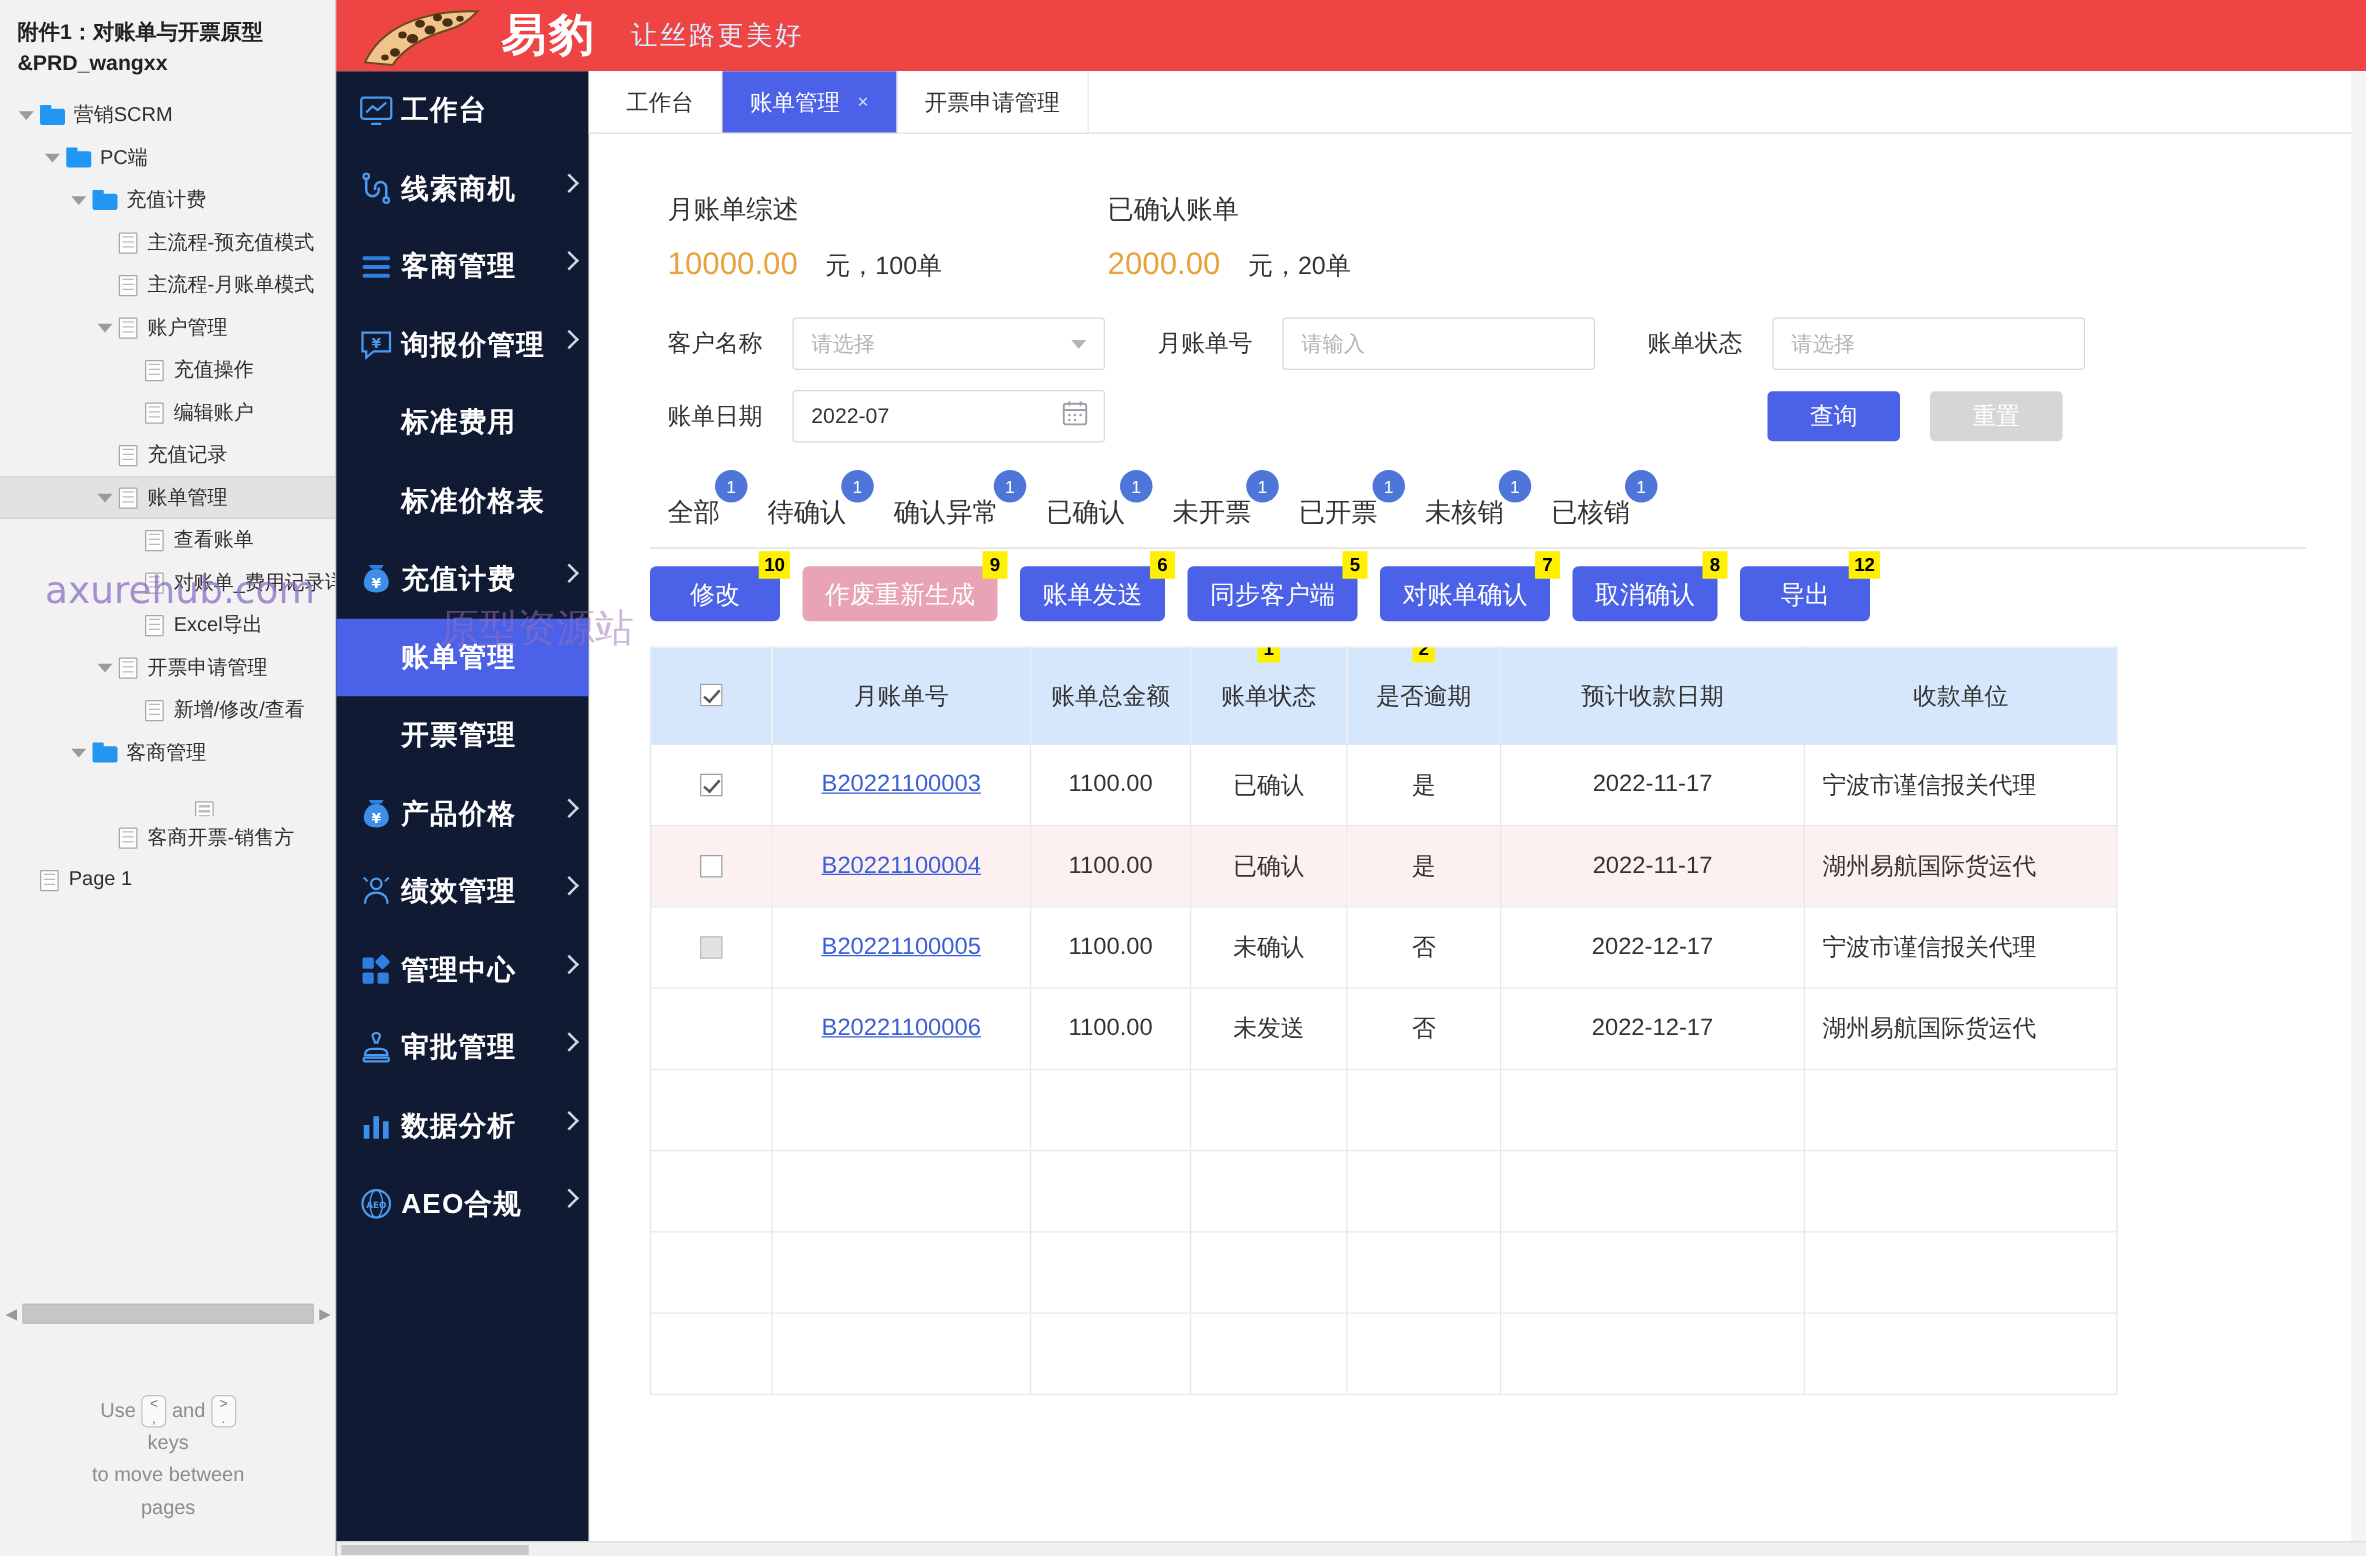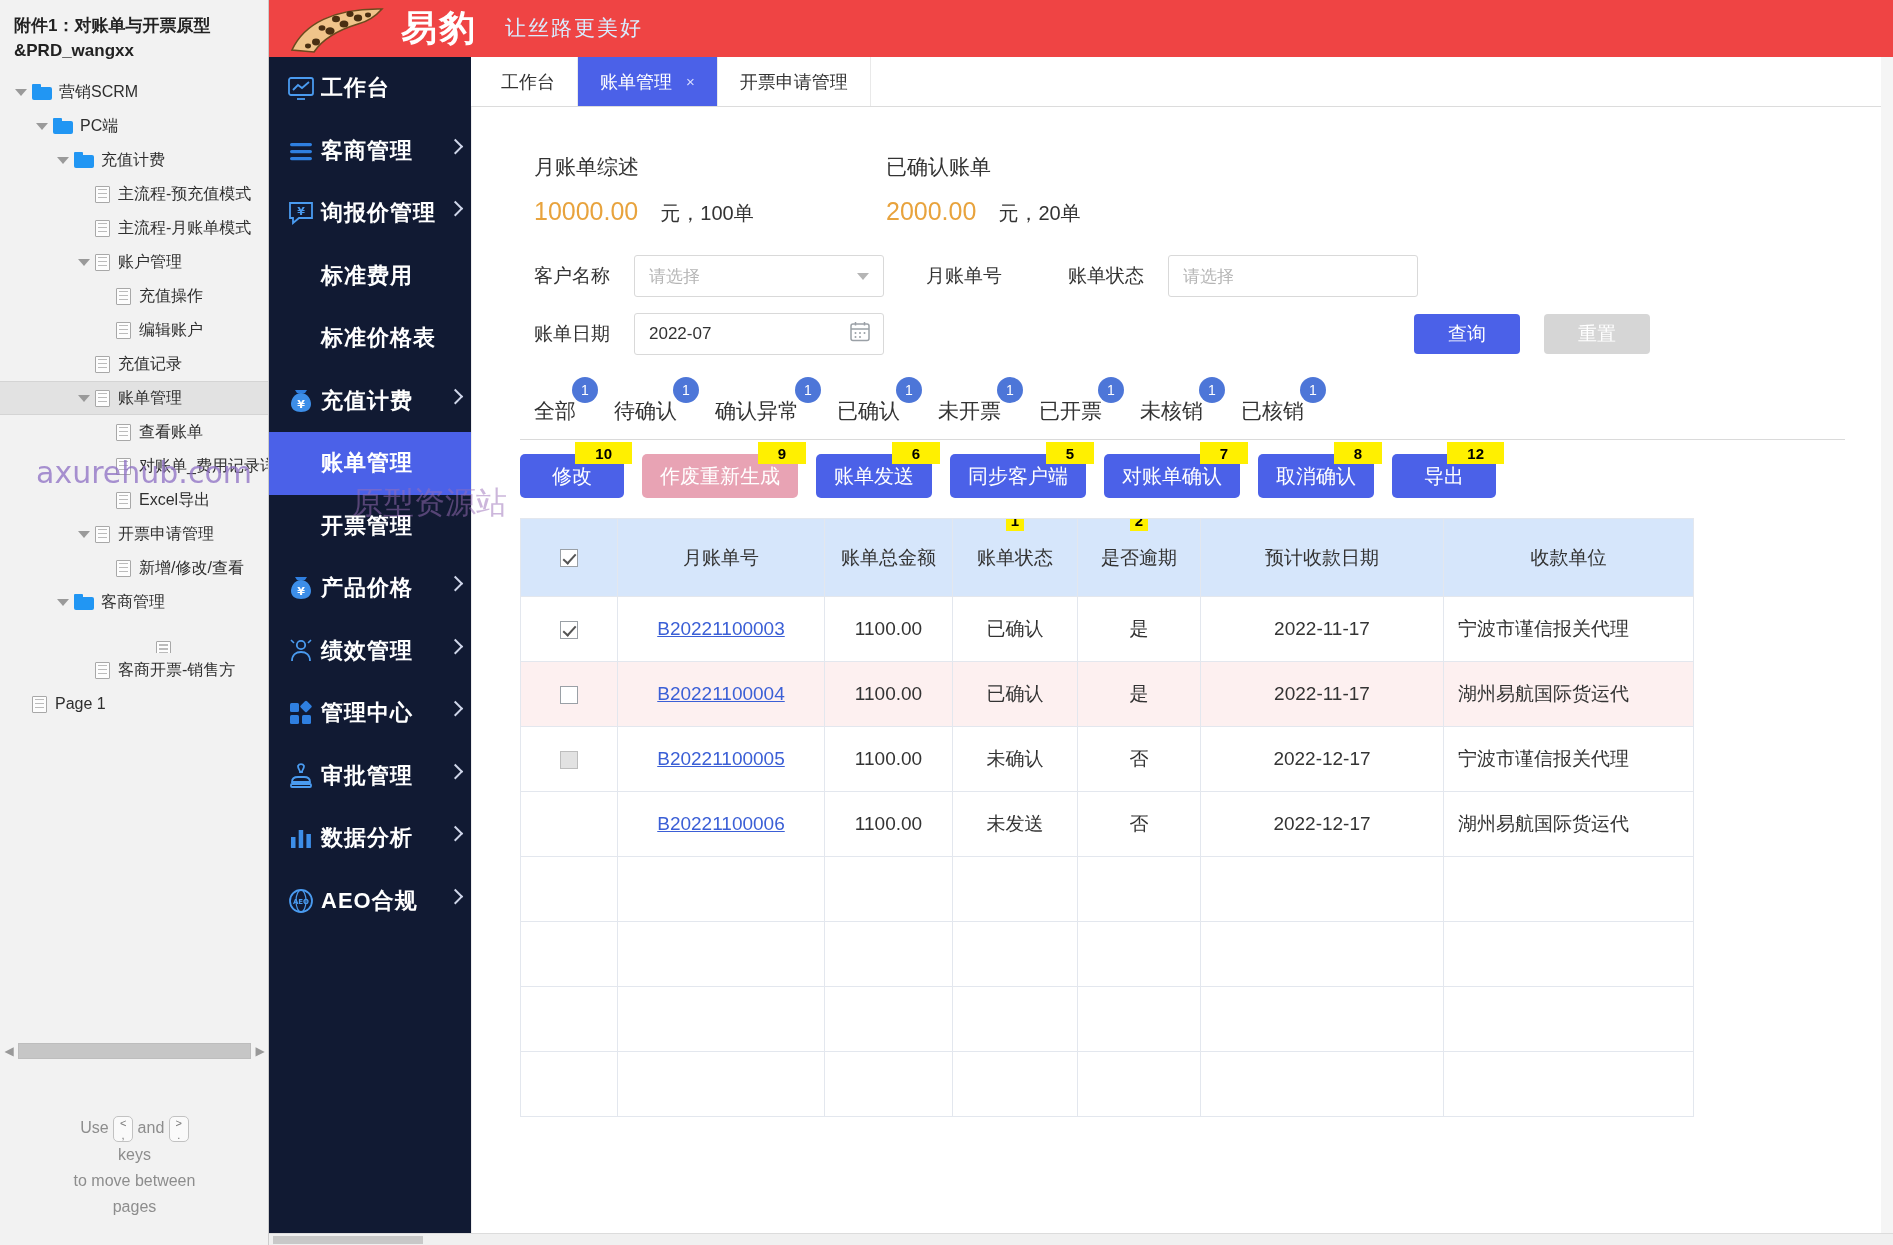--- a/index.html
+++ b/index.html
@@ -183,21 +183,21 @@
   .abtn-wrap { position: relative; margin-right: 18px; }
   .abtn {
     height: 44px; min-width: 104px; padding: 0 18px; border-radius: 5px;
     background:#4b61e8; color:#fff; font-size: 20px;
     display:flex; align-items:center; justify-content:center; cursor: default;
   }
   .abtn.pink { background:#e8a3b4; color: #ffffff; }
   .tag {
     position:absolute; right: -8px; top: -12px; min-width: 20px; height: 22px;
     background:#fff000; color:#000; font-size: 15px; font-weight:bold;
-    display:flex; align-items:center; justify-content:center; padding: 0 20px;
+    display:flex; align-items:center; justify-content:center; padding: 0 4px;
   }
 
   
   .tablewrap { margin: 20px 0 0 48px; width: 1380px; overflow: hidden; }
   table.grid { border-collapse: collapse; table-layout: fixed; }
   table.grid th, table.grid td {
     border: 1px solid #e3e7ee; font-size: 19px; color:#333; text-align:center;
     height: 65px; padding: 0 6px; font-weight: normal; white-space: nowrap; overflow:hidden;
   }
   table.grid thead th { background:#d6e6fb; height: 78px; position: relative; }
@@ -398,20 +398,32 @@
             <rect x="2" y="4" width="24" height="17" rx="2" fill="none" stroke="#4a9bf0" stroke-width="1.8"></rect>
             <polyline points="6,16 11,11 15,14 22,8" fill="none" stroke="#4a9bf0" stroke-width="1.8"></polyline>
             <line x1="10" y1="25" x2="18" y2="25" stroke="#4a9bf0" stroke-width="1.8"></line>
           </svg>
         </div>
         <div class="nav-text">工作台</div>
       </div>
       <div class="nav-item">
         <div class="nav-ico">
           <svg width="28" height="28" viewBox="0 0 28 28">
+            <path d="M6 5 v10 a5 5 0 0 0 10 0 v-2" fill="none" stroke="#4a9bf0" stroke-width="2"></path>
+            <path d="M22 22 v-9 a4.5 4.5 0 0 0 -9 0 v2" fill="none" stroke="#4a9bf0" stroke-width="2"></path>
+            <circle cx="6" cy="4" r="2.2" fill="none" stroke="#4a9bf0" stroke-width="1.8"></circle>
+            <circle cx="22" cy="23" r="2.2" fill="none" stroke="#4a9bf0" stroke-width="1.8"></circle>
+          </svg>
+        </div>
+        <div class="nav-text">线索商机</div>
+        <div class="nav-chev"></div>
+      </div>
+      <div class="nav-item">
+        <div class="nav-ico">
+          <svg width="28" height="28" viewBox="0 0 28 28">
             <rect x="3" y="6" width="22" height="3.2" rx="1.6" fill="#2f7fe0"></rect>
             <rect x="3" y="13" width="22" height="3.2" rx="1.6" fill="#2f7fe0"></rect>
             <rect x="3" y="20" width="22" height="3.2" rx="1.6" fill="#2f7fe0"></rect>
           </svg>
         </div>
         <div class="nav-text">客商管理</div>
         <div class="nav-chev"></div>
       </div>
       <div class="nav-item">
         <div class="nav-ico">
@@ -556,20 +568,23 @@
           <div class="frow">
             <div class="fgroup">
               <div class="flabel">客户名称</div>
               <div class="fctl" style="width:250px">
                 <span>请选择</span>
                 <span class="sel-arrow"></span>
               </div>
             </div>
             <div class="fgroup" style="margin-left:42px">
               <div class="flabel">月账单号</div>
+              <div class="fctl value" style="width:250px;color:#b5b5b5">
+                <span>请输入</span>
+              </div>
             </div>
             <div class="fgroup" style="margin-left:42px">
               <div class="flabel">账单状态</div>
               <div class="fctl" style="width:250px">
                 <span>请选择</span>
               </div>
             </div>
           </div>
 
           <div class="frow" style="margin-top:16px">

